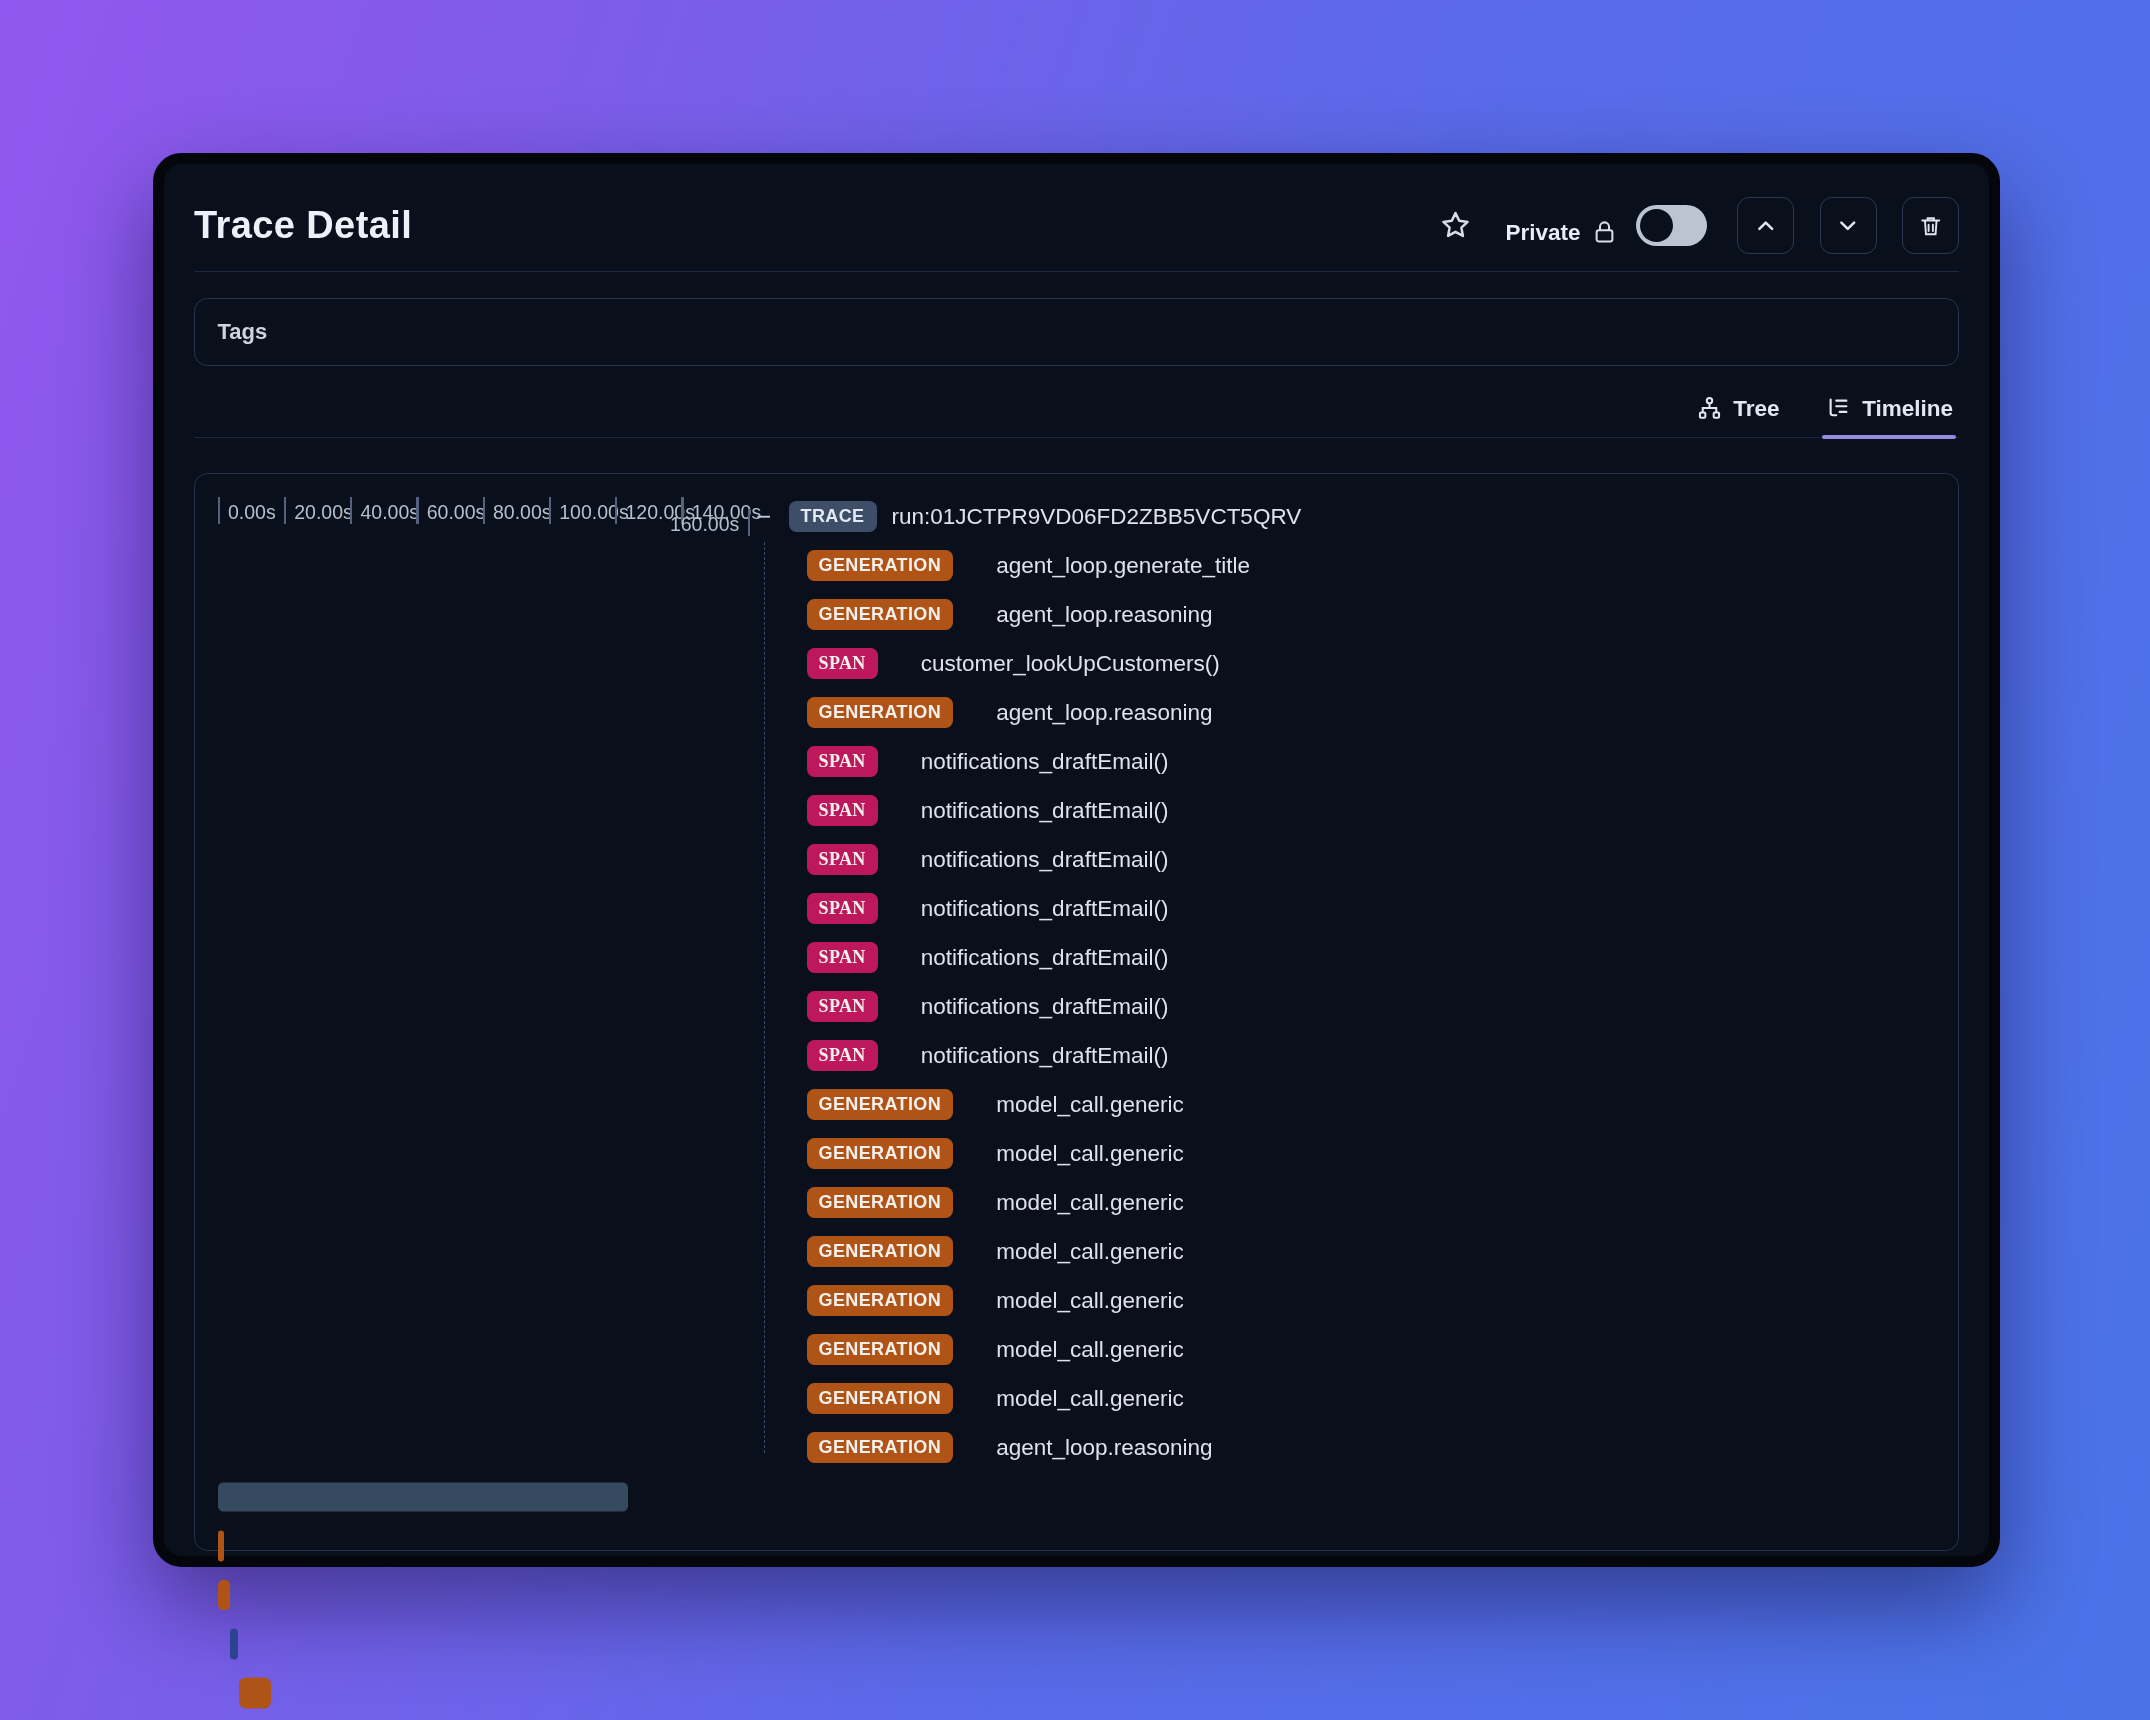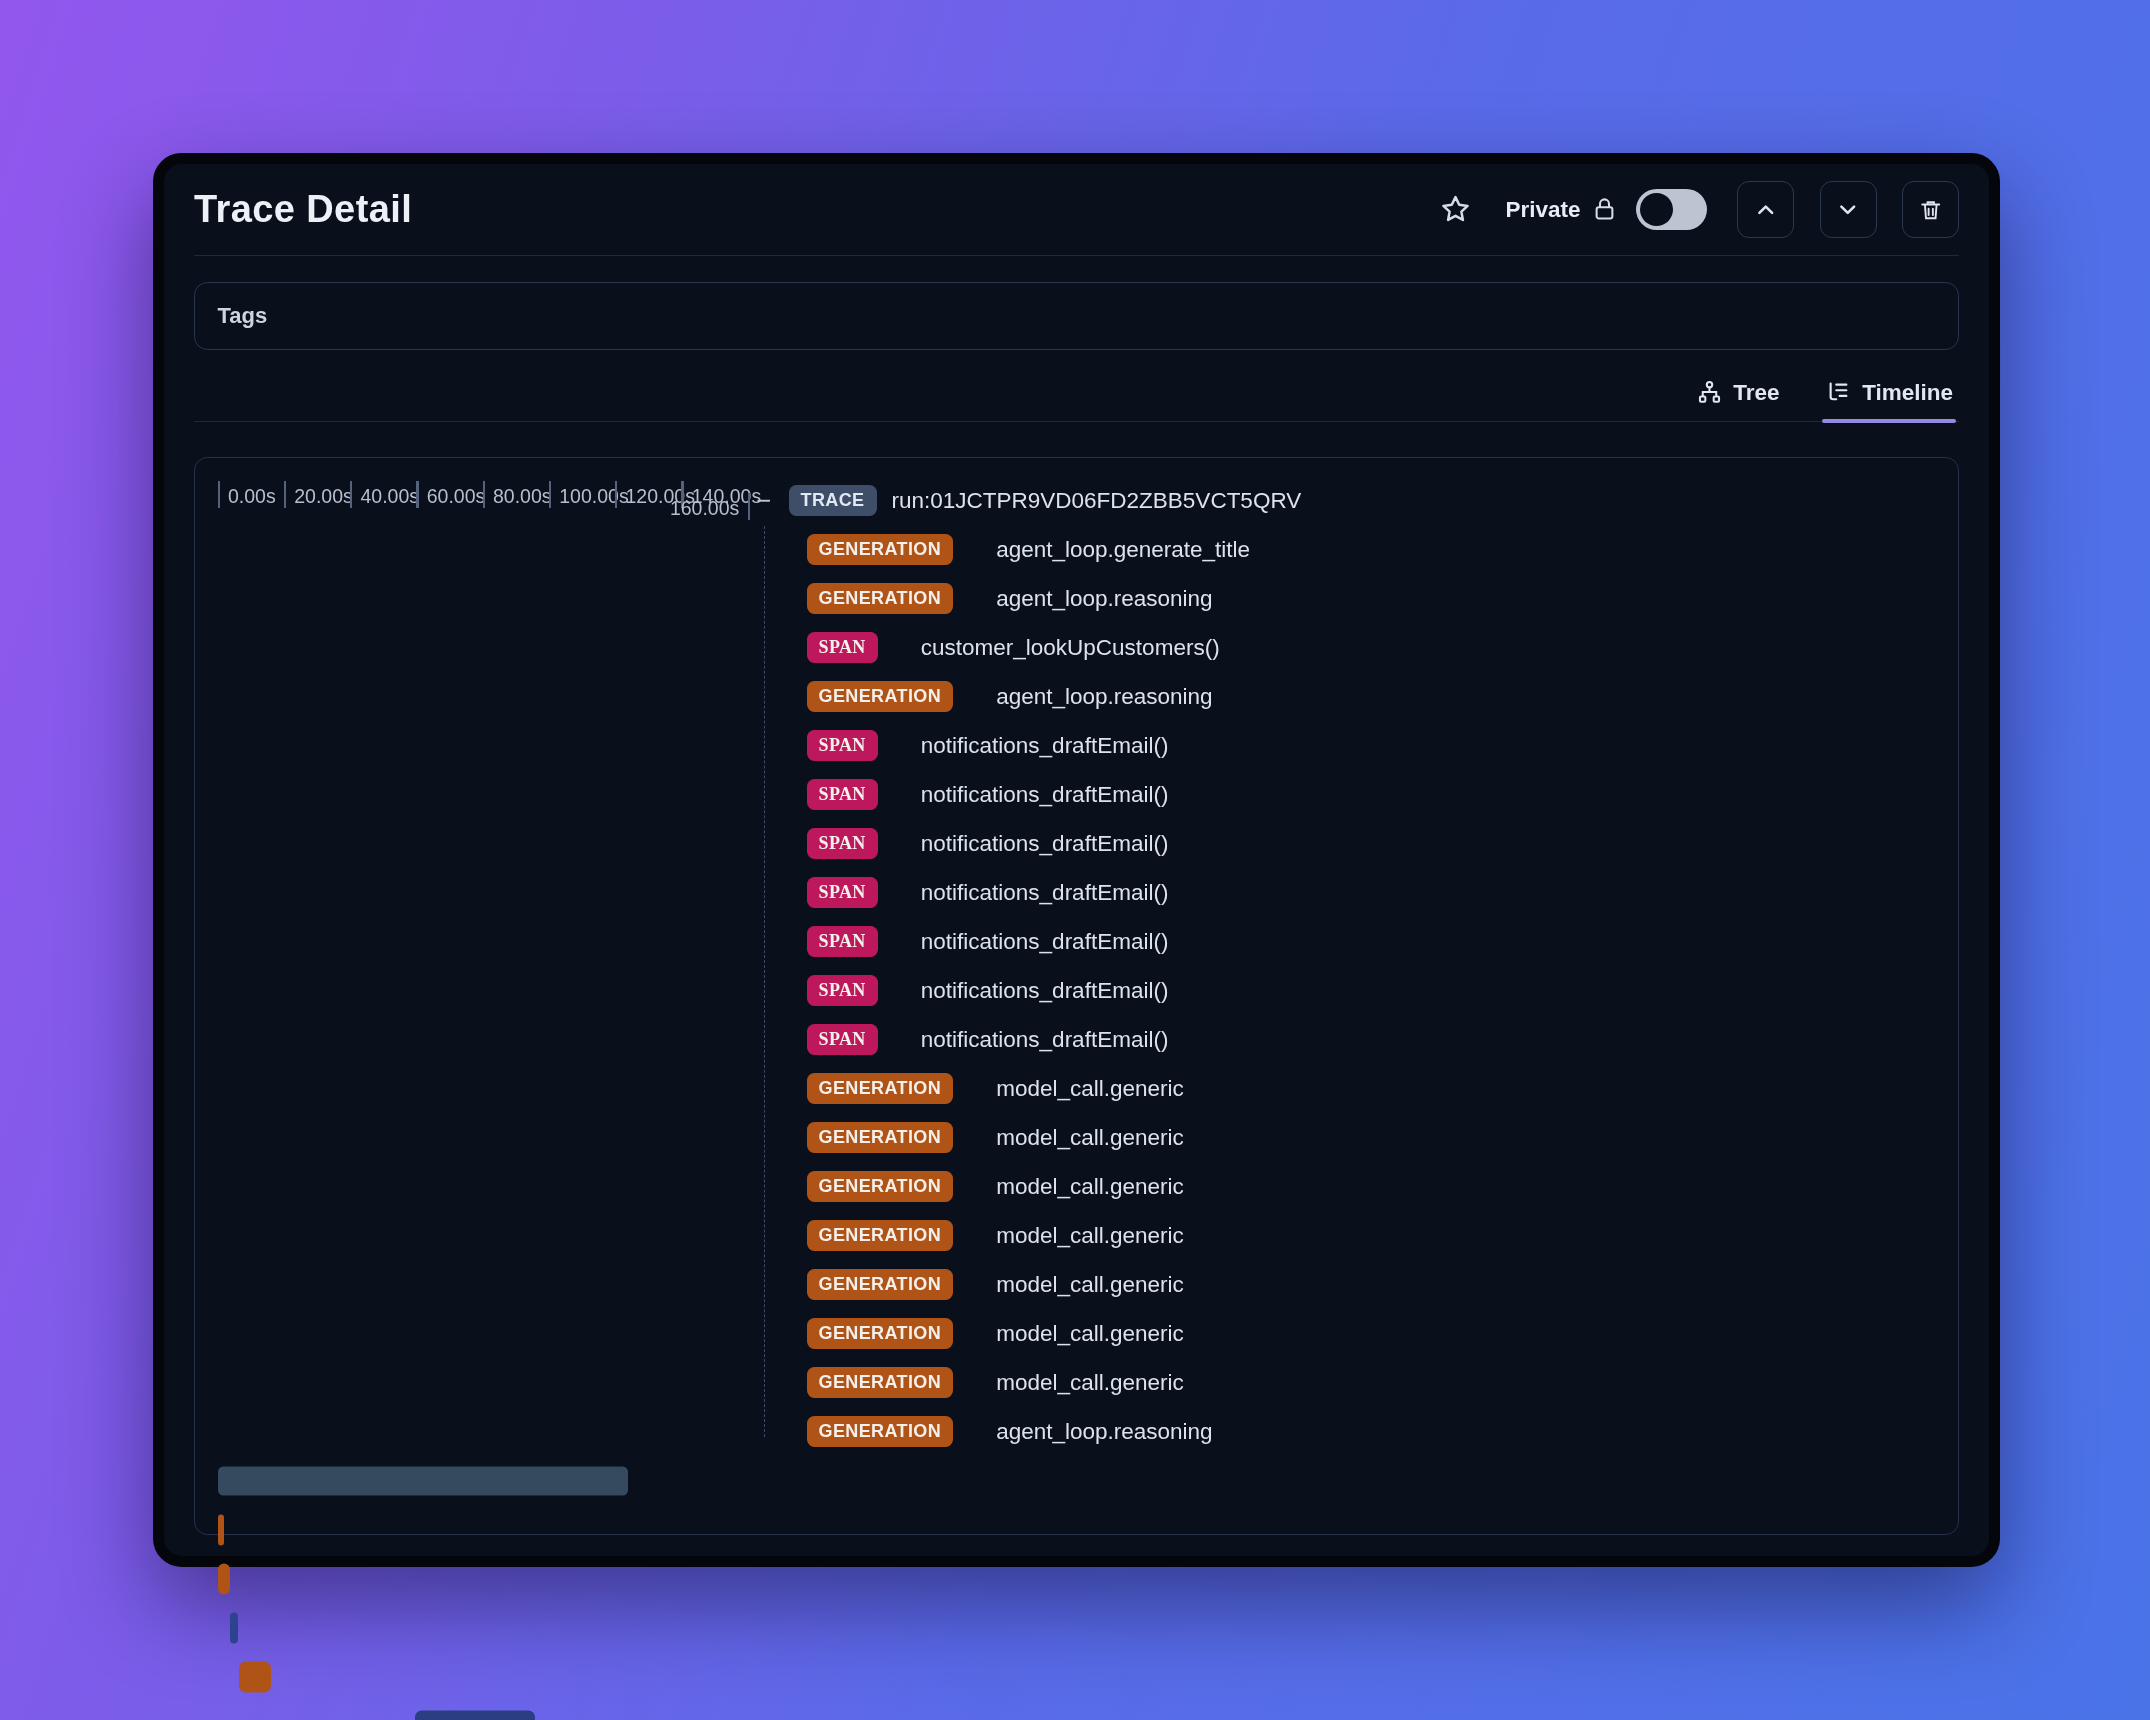--- a/index.html
+++ b/index.html
@@ -5,32 +5,32 @@
   * { margin:0; padding:0; box-sizing:border-box; }
   html,body { width:2151px; height:1721px; overflow:hidden; }
   body {
     font-family:"Liberation Sans", sans-serif;
     background:linear-gradient(108deg,#9257ee 0%, #7e5cea 22%, #5a6ae9 55%, #4a73e8 100%);
   }
   .window {
     position:absolute; left:153px; top:153px; width:1847px; height:1414px;
     background:#0a0f1c; border:11.3px solid #04060c; border-radius:28.6px;
     box-shadow:0 38px 90px rgba(10,5,40,.45);
-    padding:0 30px;
+    padding:16px 30px;
   }
   
   .hdr {
     height:92px; display:flex; align-items:center; justify-content:space-between;
     border-bottom:0.8px solid #1e2940;
   }
   .hdr-title { font-size:38px; font-weight:700; color:#ecf0f7; letter-spacing:0.4px; }
   .hdr-right { display:flex; align-items:center; gap:22.5px; }
   .icon-btn svg, .hdr-right svg { display:block; }
   .star { width:33px; height:33px; color:#d7dde8; cursor:pointer; }
-  .private-wrap { display:flex; align-items:center; gap:10.5px; margin-left:10.5px; }
+  .private-wrap { display:flex; align-items:flex-end; gap:10.5px; margin-left:10.5px; }
   .private-label { font-size:22.5px; font-weight:700; color:#e8edf5; }
   .lock { width:27px; height:27px; color:#d7dde8; }
   .toggle {
     width:71px; height:41px; border-radius:21px; background:#bcc4d2;
     position:relative; margin:0 7.5px; cursor:pointer;
   }
   .toggle .knob {
     position:absolute; left:3.8px; top:3.8px; width:33px; height:33px;
     border-radius:50%; background:#0a0f1c;
   }

